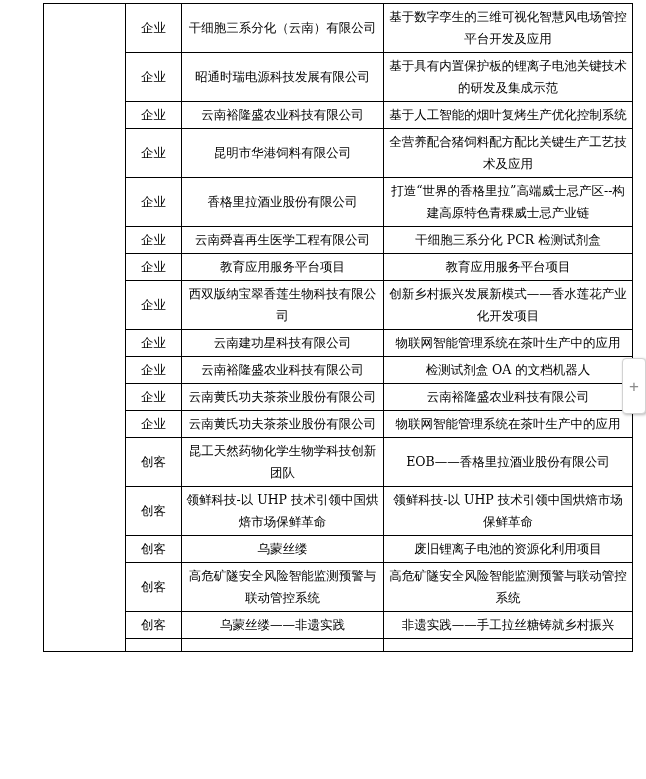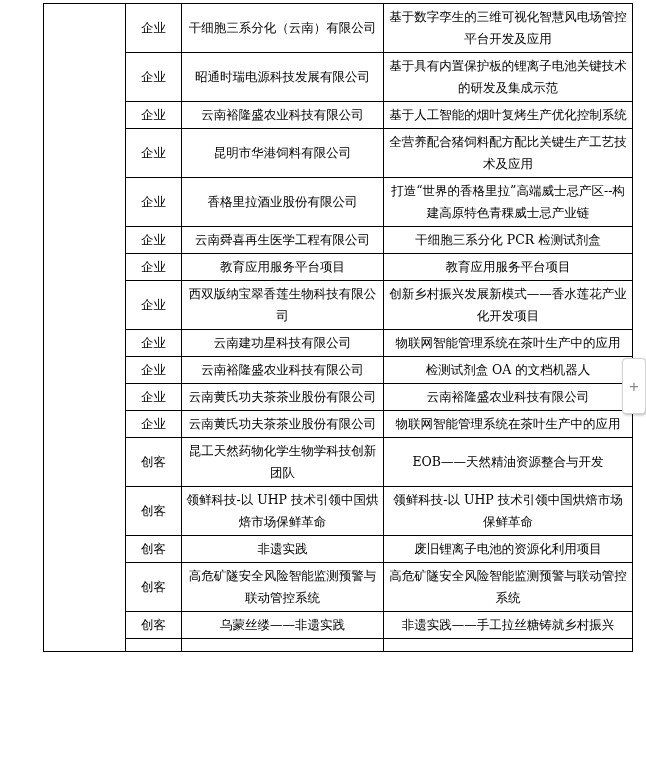--- a/index.html
+++ b/index.html
@@ -138,30 +138,30 @@
           <td class="col-proj">云南裕隆盛农业科技有限公司</td>
         </tr>
         <tr>
           <td class="col-type">企业</td>
           <td class="col-name">云南黄氏功夫茶茶业股份有限公司</td>
           <td class="col-proj">物联网智能管理系统在茶叶生产中的应用</td>
         </tr>
         <tr>
           <td class="col-type">创客</td>
           <td class="col-name">昆工天然药物化学生物学科技创新团队</td>
-          <td class="col-proj">EOB——天然精油资源整合与开发</td>
+          <td class="col-proj">EOB——香格里拉酒业股份有限公司</td>
         </tr>
         <tr>
           <td class="col-type">创客</td>
           <td class="col-name">领鲜科技-以 UHP 技术引领中国烘焙市场保鲜革命</td>
           <td class="col-proj">领鲜科技-以 UHP 技术引领中国烘焙市场保鲜革命</td>
         </tr>
         <tr>
           <td class="col-type">创客</td>
-          <td class="col-name">非遗实践</td>
+          <td class="col-name">乌蒙丝缕</td>
           <td class="col-proj">废旧锂离子电池的资源化利用项目</td>
         </tr>
         <tr>
           <td class="col-type">创客</td>
           <td class="col-name">高危矿隧安全风险智能监测预警与联动管控系统</td>
           <td class="col-proj">高危矿隧安全风险智能监测预警与联动管控系统</td>
         </tr>
         <tr>
           <td class="col-type">创客</td>
           <td class="col-name">乌蒙丝缕——非遗实践</td>

